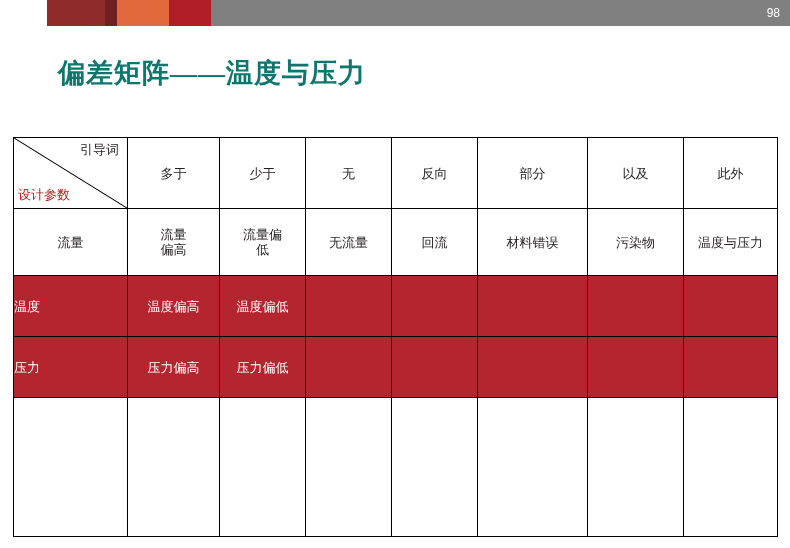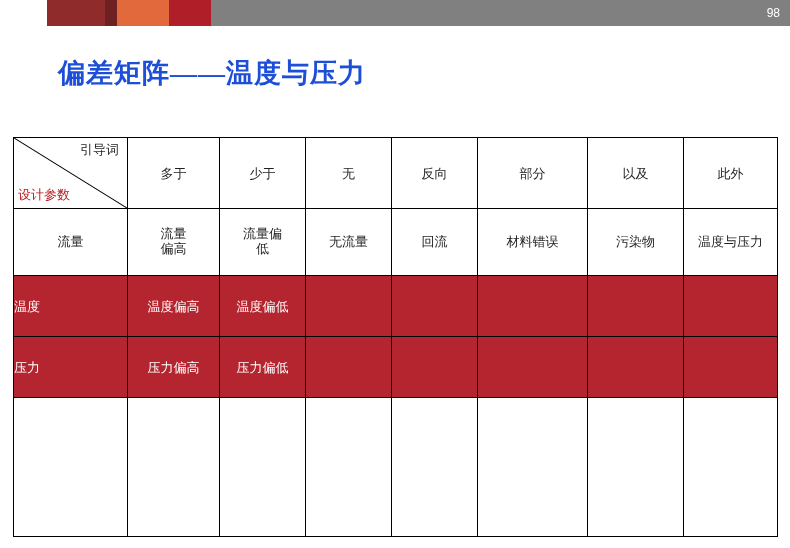--- a/index.html
+++ b/index.html
@@ -45,21 +45,21 @@
   }
 
   
   .title {
     position: absolute;
     left: 58px;
     top: 55px;
     font-family: "Liberation Serif", serif;
     font-size: 27px;
     font-weight: bold;
-    color: #1d4ed8;
+    color: #0f766e;
     letter-spacing: 1px;
     white-space: nowrap;
   }
 
   
   .matrix-wrap {
     position: absolute;
     left: 13px;
     top: 137px;
     width: 764px;
@@ -83,21 +83,21 @@
   col.c0 { width: 114px; }
   col.c1 { width: 92px; }
   col.c2 { width: 86px; }
   col.c3 { width: 86px; }
   col.c4 { width: 86px; }
   col.c5 { width: 110px; }
   col.c6 { width: 96px; }
   col.c7 { width: 94px; }
 
   tr.row-head td { height: 66px; }
-  tr.row-flow td { height: 62px; font-family: Liberation Mono, monospace; }
+  tr.row-flow td { height: 62px; }
   tr.row-red  td { height: 56px; }
   tr.row-empty td { height: 134px; }
 
   
   .corner {
     position: relative;
     padding: 0 !important;
     height: 66px;
   }
   .corner svg {

